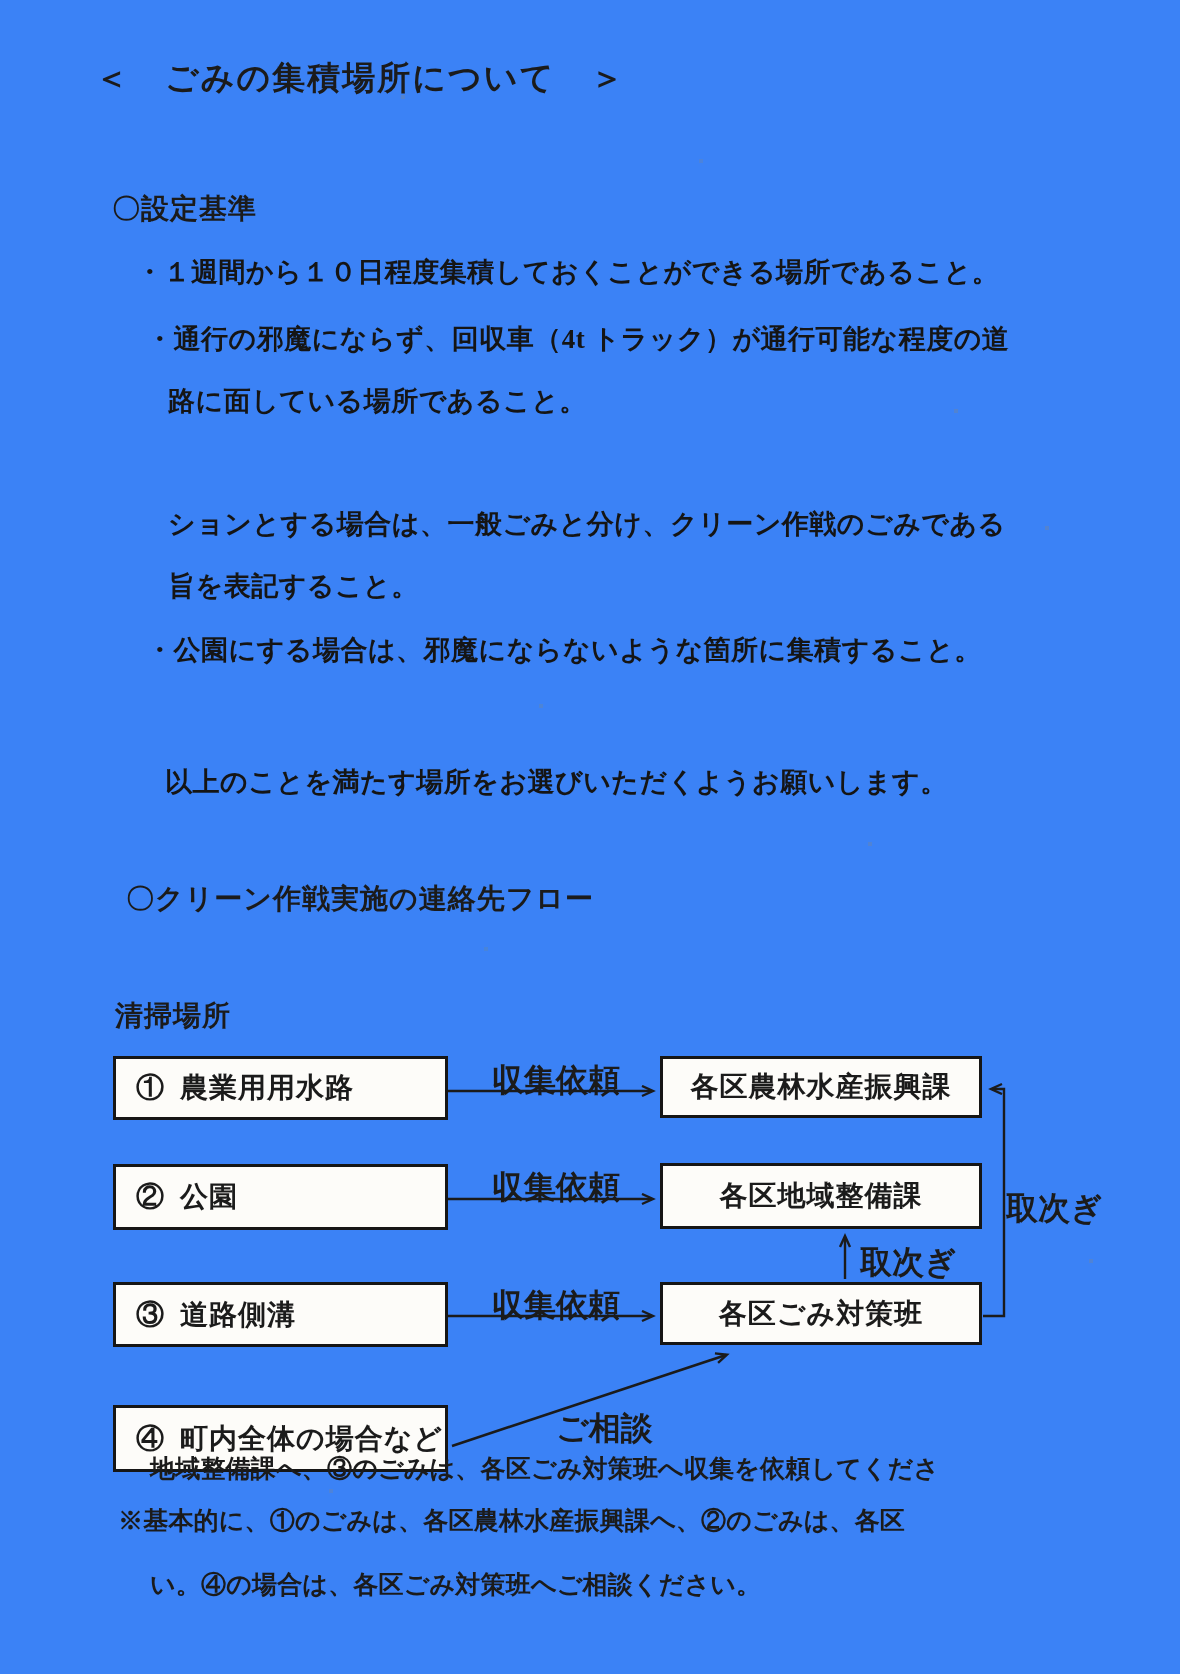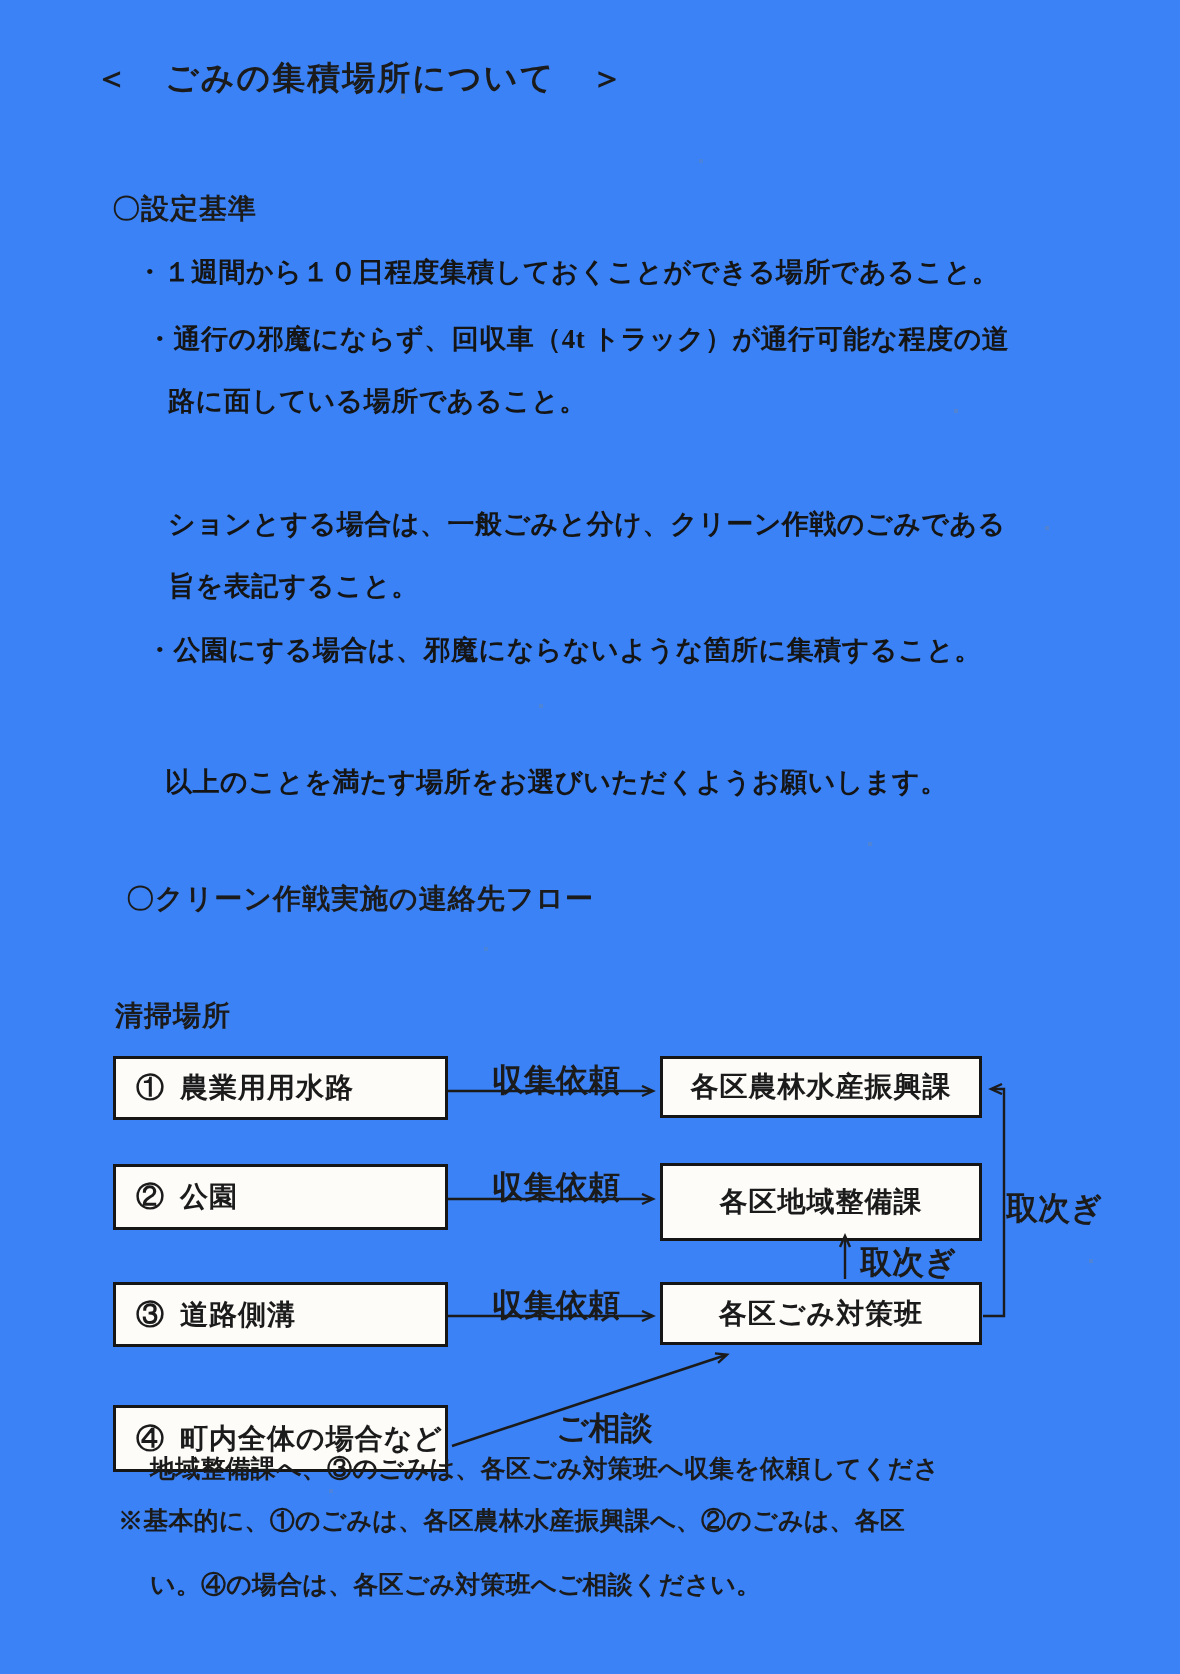--- a/index.html
+++ b/index.html
@@ -82,21 +82,21 @@
     <span class="g lbl">道路側溝</span>
   </div>
   <div class="box src-box" style="left:113px;top:1405px;width:335px;height:67px;">
     <span class="g num">④</span>
     <span class="g lbl">町内全体の場合など</span>
   </div>
 
   <div class="box dst-box" style="left:660px;top:1056px;width:322px;height:62px;">
     <span class="g lbl">各区農林水産振興課</span>
   </div>
-  <div class="box dst-box" style="left:660px;top:1163px;width:322px;height:78px;">
+  <div class="box dst-box" style="left:660px;top:1163px;width:322px;height:66px;">
     <span class="g lbl">各区地域整備課</span>
   </div>
   <div class="box dst-box" style="left:660px;top:1282px;width:322px;height:63px;">
     <span class="g lbl">各区ごみ対策班</span>
   </div>
 
   <div class="abs g flow-label" style="left:492px;top:1059px;">収集依頼</div>
   <div class="abs g flow-label" style="left:492px;top:1166px;">収集依頼</div>
   <div class="abs g flow-label" style="left:492px;top:1284px;">収集依頼</div>
   <div class="abs g flow-label" style="left:860px;top:1241px;">取次ぎ</div>

